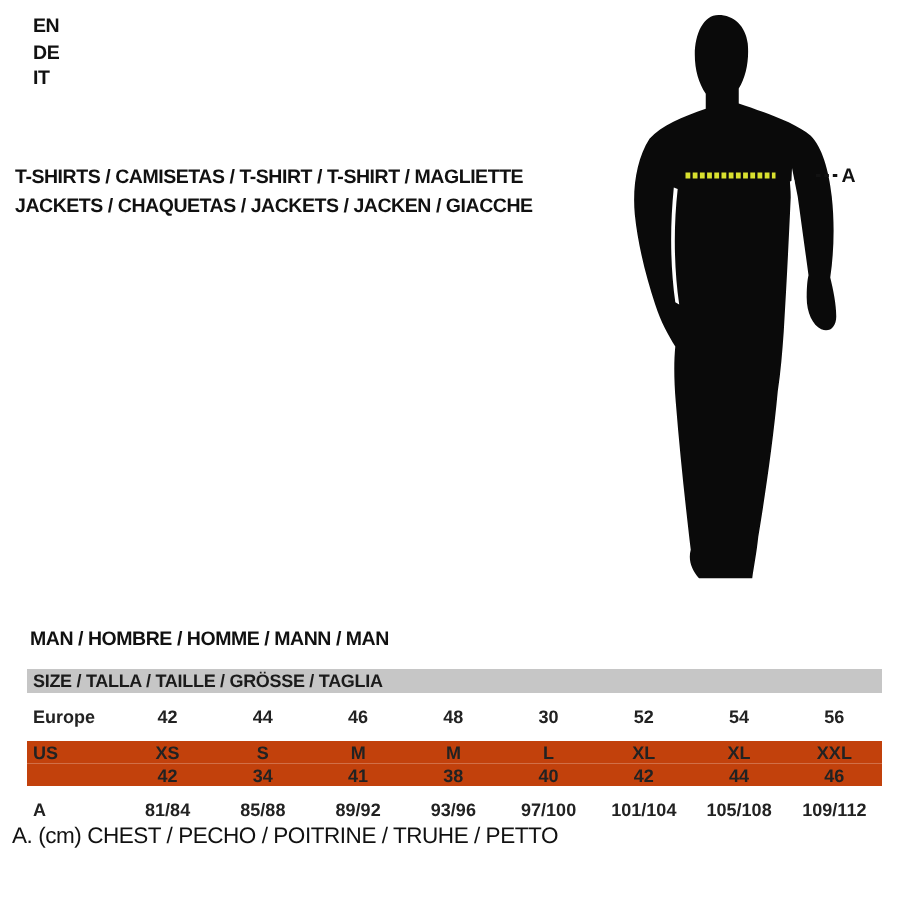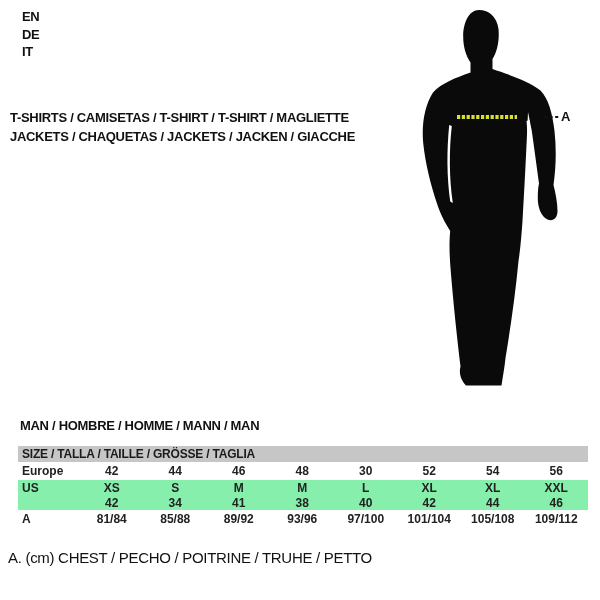--- a/index.html
+++ b/index.html
@@ -19,22 +19,22 @@
   .figure-svg{position:absolute;left:405px;top:2px;}
   .measure-a{position:absolute;left:561px;top:109px;font-size:13px;font-weight:bold;}
   
   .section-title{position:absolute;left:20px;top:418px;font-size:13px;font-weight:bold;
     letter-spacing:-0.3px;}
   
   .size-table{position:absolute;left:18px;top:446px;width:570px;font-size:12px;color:#222;font-weight:bold;}
   .t-header{height:16px;background:#c6c6c6;display:flex;align-items:center;
     padding-left:4px;font-size:12px;color:#1b1b1b;letter-spacing:-0.2px;}
   .t-row{display:grid;grid-template-columns:62px repeat(8,1fr);align-items:center;}
-  .t-row.white{height:18px;background:#ffffff;}
-  .t-row.gray{height:15px;background:#86efac;}
+  .t-row.white{height:32px;background:#ffffff;}
+  .t-row.gray{height:15px;background:#c2410c;}
   .t-label{padding-left:4px;text-align:left;}
   .t-cell{text-align:center;}
   
   .footnote{position:absolute;left:8px;top:549px;font-size:15px;font-weight:normal;
     letter-spacing:-0.3px;}
 </style>
 </head>
 <body>
 
 <div class="page">

